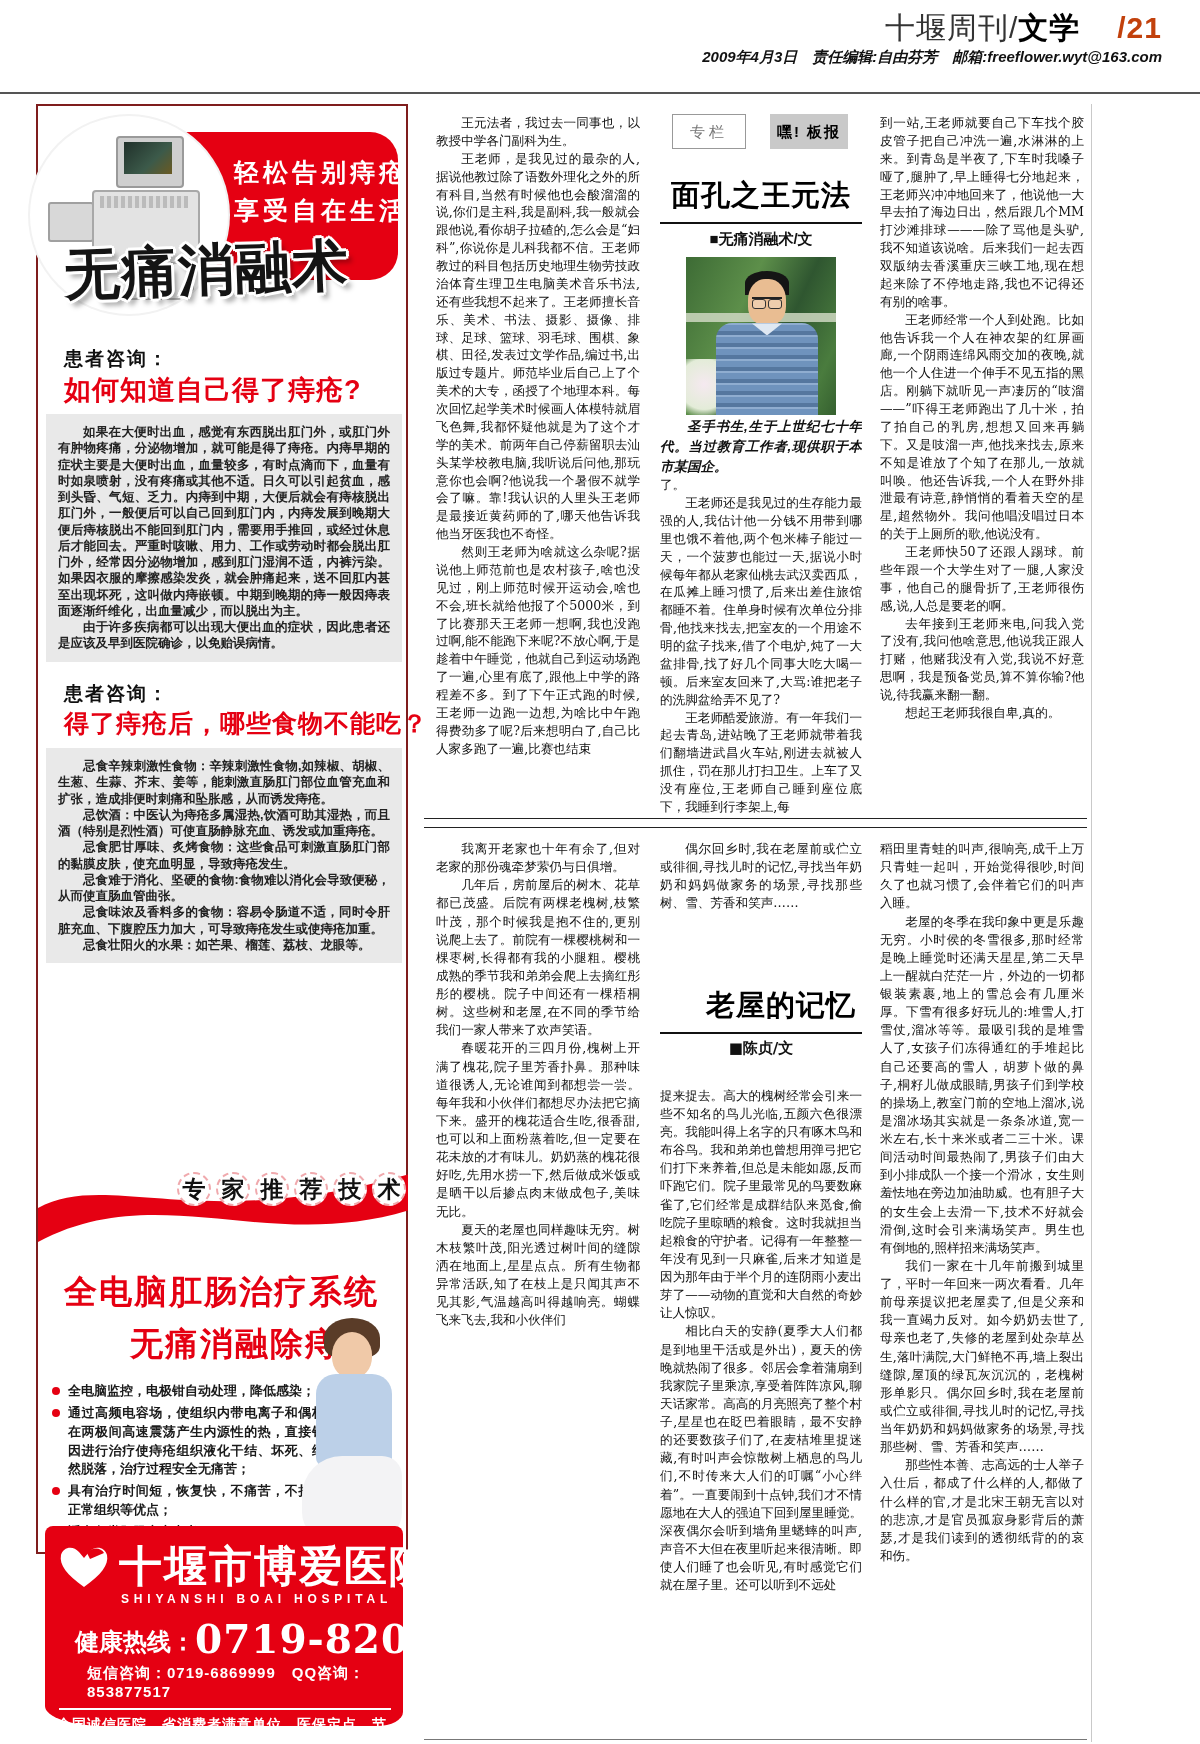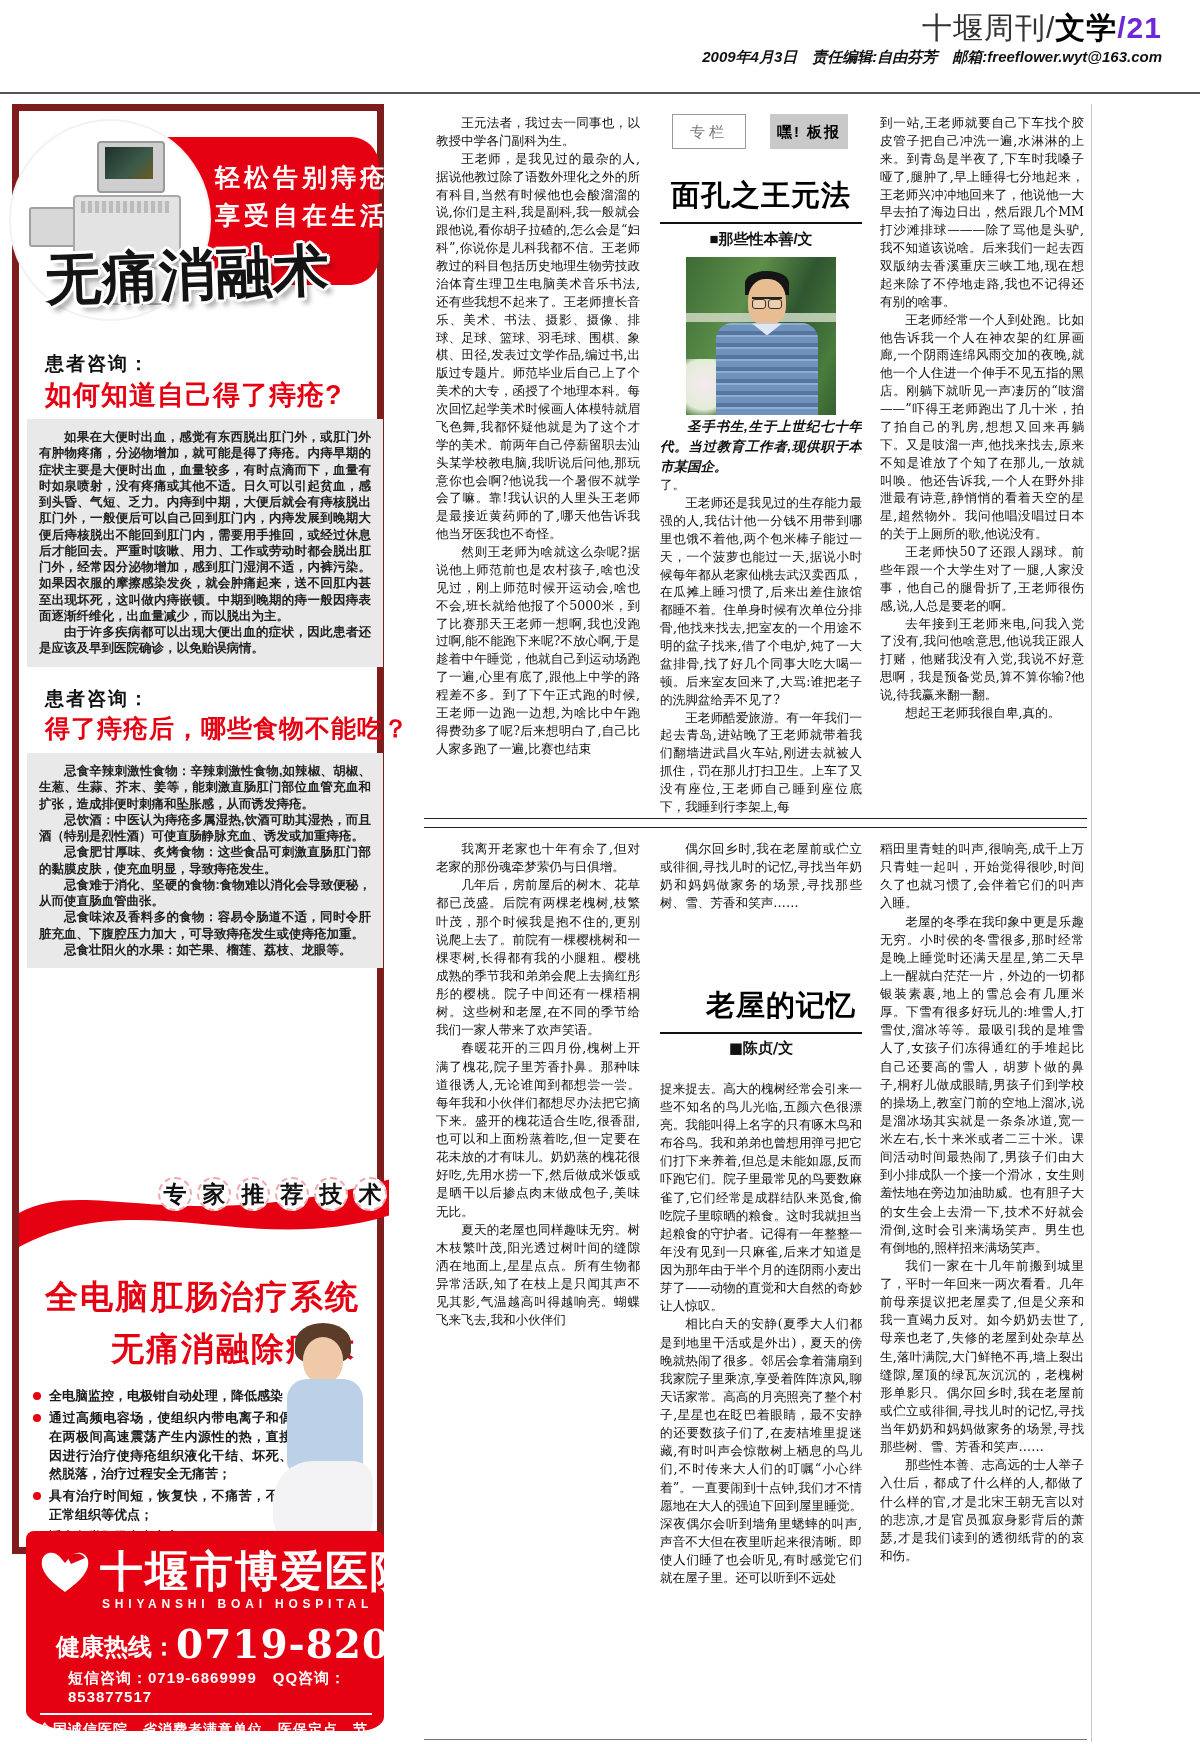--- a/index.html
+++ b/index.html
@@ -1,26 +1,26 @@
 <!DOCTYPE html>
 <html><head>
 <meta charset="utf-8">
 <style>
   html,body{margin:0;padding:0;background:#fff;}
   .page{position:relative;width:1200px;height:1744px;background:#fff;overflow:hidden;
         font-family:"Liberation Sans",sans-serif;color:#1a1a1a;}
   
   .masthead{position:absolute;top:8px;right:38px;font-size:30px;letter-spacing:1px;color:#333;}
   .masthead .sec{font-weight:900;color:#000;}
-  .masthead .pg{font-weight:700;color:#6d28d9;}
+  .masthead .pg{font-weight:700;color:#c2410c;margin-left:37px;}
   .dateline{position:absolute;top:48px;right:38px;font-size:15px;font-weight:bold;font-style:italic;color:#111;}
   .header-rule{position:absolute;top:92px;left:0;width:1200px;border-top:2px solid #555;}
 
   
-  .ad{position:absolute;left:12px;top:104px;width:372px;height:1450px;border:7px solid #7f1d1d;background:#fff;box-sizing:border-box;}
+  .ad{position:absolute;left:36px;top:104px;width:372px;height:1450px;border:2px solid #7f1d1d;background:#fff;box-sizing:border-box;}
   .banner{position:absolute;left:0;top:14px;width:370px;height:212px;}
   .banner-red{position:absolute;left:28px;top:12px;width:332px;height:148px;background:#e50012;border-radius:28px;}
   .banner-circle{position:absolute;left:-8px;top:-4px;width:198px;height:198px;border-radius:50%;background:#fff;box-shadow:0 0 0 2px #f2f2f2;overflow:hidden;}
   .slogan{position:absolute;left:196px;color:#fff;font-weight:900;font-size:25px;letter-spacing:4px;white-space:nowrap;}
   .slogan.s1{top:36px;}
   .slogan.s2{top:74px;}
   .ad-big-title{position:absolute;left:26px;top:112px;width:340px;font-size:56px;font-weight:900;color:#141414;letter-spacing:1px;transform:rotate(-2deg);
     text-shadow:3px 0 0 #fff,-3px 0 0 #fff,0 3px 0 #fff,0 -3px 0 #fff,2px 2px 0 #fff,-2px -2px 0 #fff,2px -2px 0 #fff,-2px 2px 0 #fff,5px 6px 5px rgba(0,0,0,.35);}
   .consult{position:absolute;left:26px;font-size:19px;font-weight:900;color:#111;letter-spacing:2px;}
   .c1{top:240px;} .c2{top:575px;}
@@ -64,21 +64,21 @@
   .col p.cont{text-indent:0;}
   .double-rule{position:absolute;left:16px;right:4px;top:714px;height:8px;border-top:1px solid #222;border-bottom:1px solid #222;}
   .bottom-rule{position:absolute;left:16px;right:4px;bottom:2px;border-top:1px solid #777;}
 
   .colbox{display:flex;width:176px;height:35px;margin:0 0 26px 12px;font-size:15px;}
   .colbox .cbl{flex:0 0 72px;border:1px solid #999;background:#fff;color:#777;display:flex;align-items:center;justify-content:center;letter-spacing:4px;}
   .colbox .cbr{flex:1;background:#c9c9c9;color:#000;font-weight:900;display:flex;align-items:center;justify-content:center;letter-spacing:2px;margin-left:24px;}
   .art-title{font-size:29px;font-weight:900;color:#000;text-align:center;border-bottom:2px solid #111;padding-bottom:6px;margin:0 0 4px 0;letter-spacing:1px;text-indent:0;font-family:"DejaVu Serif",serif;}
   .byline{text-align:center;font-size:15px;font-weight:bold;margin:4px 0 6px 0;text-indent:0;}
   .caption{font-size:13.5px;font-weight:bold;font-style:italic;line-height:1.45;margin:6px 0 10px 0;text-indent:2em;}
-  .a2titlebox{margin-top:72px;margin-bottom:20px;}
+  .a2titlebox{margin-top:72px;margin-bottom:27px;}
   .a2titlebox .art-title{text-align:right;padding-right:6px;}
 
   
   .photo{position:relative;width:150px;height:158px;margin:8px auto 2px auto;overflow:hidden;
          background:linear-gradient(115deg,#3d6b35 0%,#5d8f4a 35%,#2f5630 60%,#4a7c3e 85%,#35602f 100%);}
   .ph-rail{position:absolute;left:0;top:56px;width:100%;height:9px;background:#cfd8c2;opacity:.85;}
   .ph-flower{position:absolute;left:0;bottom:0;width:52px;height:56px;background:radial-gradient(circle at 35% 45%,#f5e9f0 0%,#e3ecd8 55%,rgba(227,236,216,0) 75%);}
   .ph-head{position:absolute;left:62px;top:22px;width:38px;height:46px;border-radius:45% 45% 40% 40%;background:#e9bd92;}
   .ph-hair{position:absolute;left:59px;top:14px;width:44px;height:24px;border-radius:50% 50% 0 0;background:#151515;}
   .ph-glass{position:absolute;left:66px;top:40px;width:30px;height:9px;border-top:2px solid #222;display:flex;justify-content:space-between;}
@@ -200,21 +200,21 @@
       <p>王老师，是我见过的最杂的人,据说他教过除了语数外理化之外的所有科目,当然有时候他也会酸溜溜的说,你们是主科,我是副科,我一般就会跟他说,看你胡子拉碴的,怎么会是“妇科”,你说你是儿科我都不信。王老师教过的科目包括历史地理生物劳技政治体育生理卫生电脑美术音乐书法,还有些我想不起来了。王老师擅长音乐、美术、书法、摄影、摄像、排球、足球、篮球、羽毛球、围棋、象棋、田径,发表过文学作品,编过书,出版过专题片。师范毕业后自己上了个美术的大专，函授了个地理本科。每次回忆起学美术时候画人体模特就眉飞色舞,我都怀疑他就是为了这个才学的美术。前两年自己停薪留职去汕头某学校教电脑,我听说后问他,那玩意你也会啊?他说我一个暑假不就学会了嘛。靠!我认识的人里头王老师是最接近黄药师的了,哪天他告诉我他当牙医我也不奇怪。</p>
       <p>然则王老师为啥就这么杂呢?据说他上师范前也是农村孩子,啥也没见过，刚上师范时候开运动会,啥也不会,班长就给他报了个5000米，到了比赛那天王老师一想啊,我也没跑过啊,能不能跑下来呢?不放心啊,于是趁着中午睡觉，他就自己到运动场跑了一遍,心里有底了,跟他上中学的路程差不多。到了下午正式跑的时候,王老师一边跑一边想,为啥比中午跑得费劲多了呢?后来想明白了,自己比人家多跑了一遍,比赛也结束</p>
     </div>
 
     <div class="col topcol cb">
       <div class="colbox">
         <span class="cbl">专栏</span>
         <span class="cbr">嘿! 板报</span>
       </div>
       <h2 class="art-title">面孔之王元法</h2>
-      <div class="byline">■那些性本善/文</div>
+      <div class="byline">■无痛消融术/文</div>
       <div class="photo">
         <div class="ph-rail"></div>
         <div class="ph-flower"></div>
         <div class="ph-hair"></div>
         <div class="ph-head"></div>
         <div class="ph-glass">
             <i></i>
             <i></i>
           </div>
         <div class="ph-shirt"></div>

